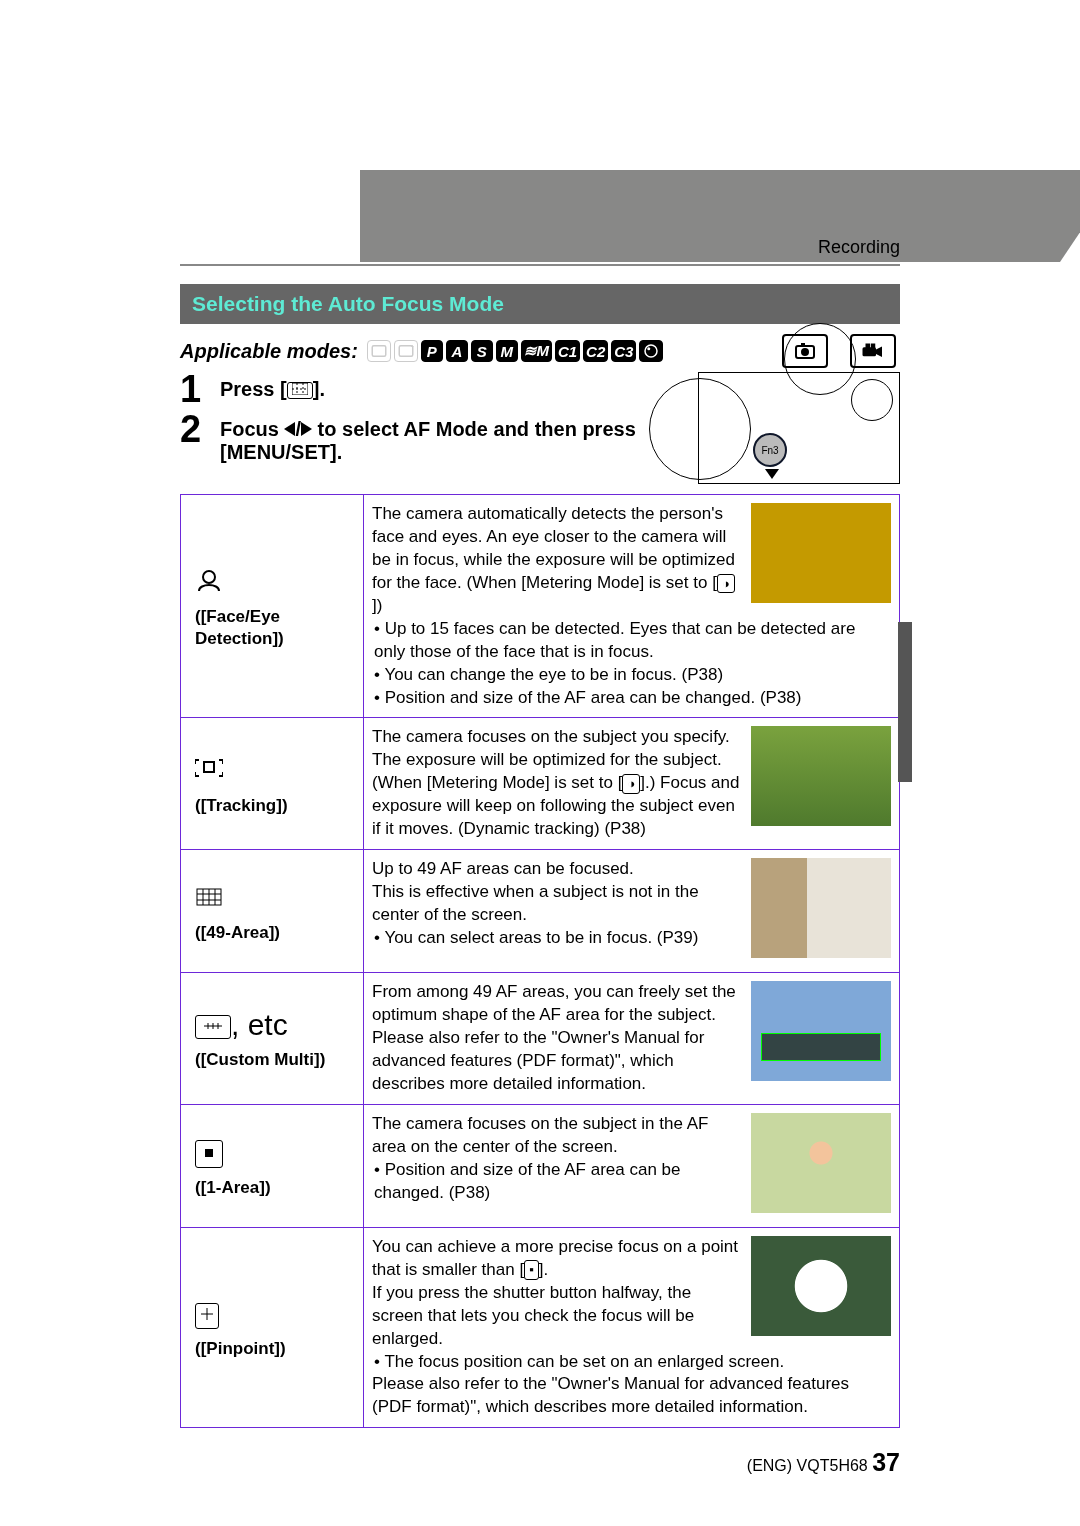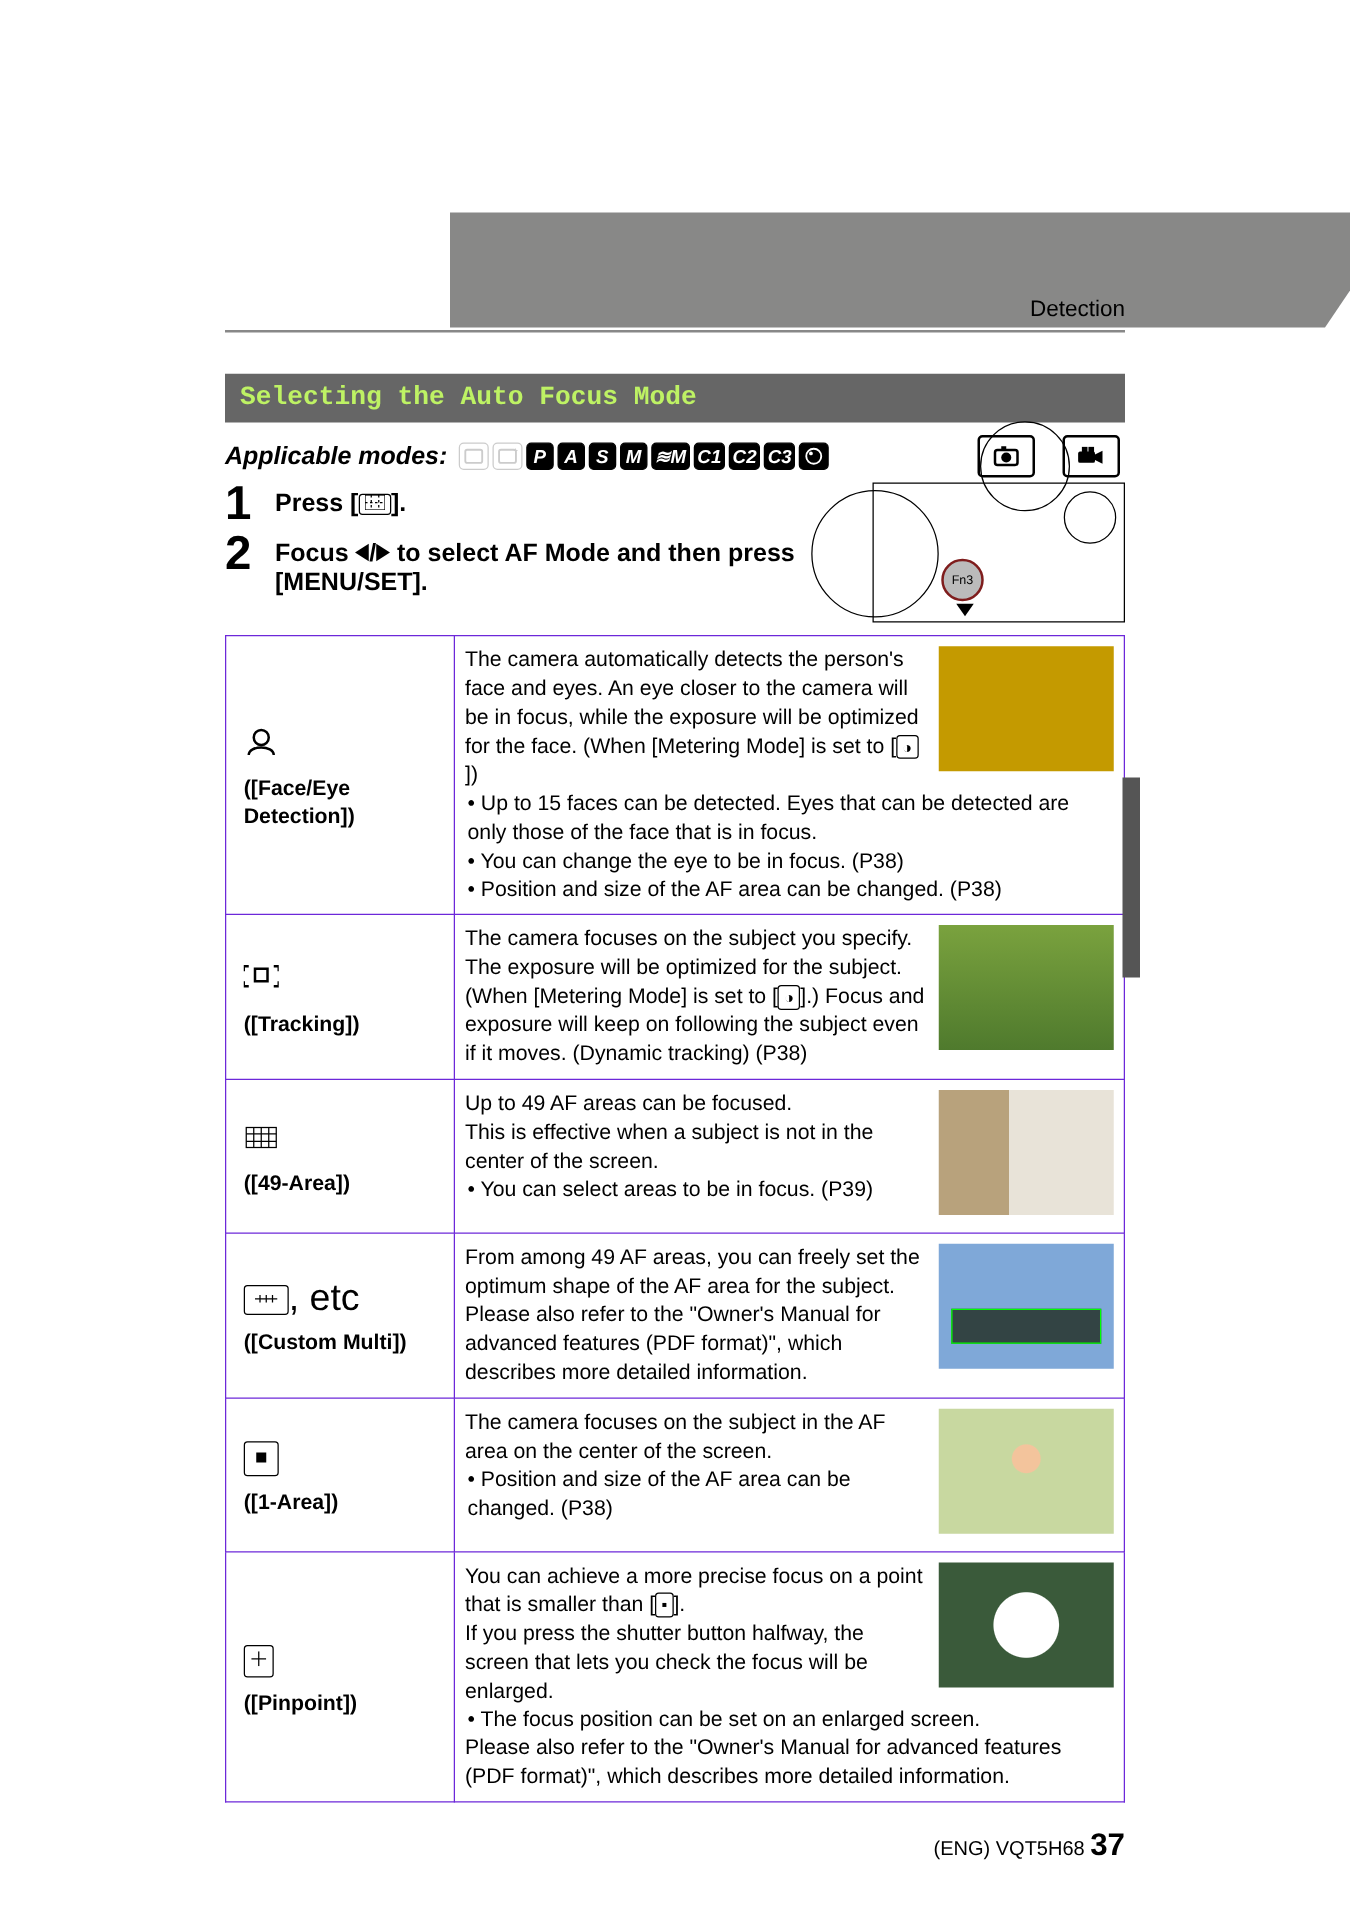--- a/index.html
+++ b/index.html
@@ -29,26 +29,25 @@
     top: 0;
     width: 0; height: 0;
     border-top: 92px solid #888887;
     border-right: 62px solid transparent;
   }
   .content {
     margin: 0 180px;
   }
   .section-title {
     background: #666;
-    color: #bef264;
+    color: #5eead4;
     font-weight: bold;
     font-size: 21px;
     padding: 8px 12px;
-    margin-top: 33px;
-    font-family: Liberation Mono, monospace;
+    margin-top: 18px;
   }
   .modes-row {
     margin-top: 10px;
     display: flex;
     align-items: center;
     justify-content: space-between;
     font-weight: bold;
     font-size: 20px;
   }
   .modes-left { display: flex; align-items: center; font-style: italic; }
@@ -96,21 +95,21 @@
     margin-top: 4px;
     flex: none;
   }
   
   .cam-circ { position:absolute; border:1px solid #000; border-radius:50%; }
   .cam-main { width:100px; height:100px; left:-50px; top:5px; }
   .cam-top { width:70px; height:70px; left:85px; top:-50px; }
   .cam-dial { width:40px; height:40px; right:6px; top:6px; }
   .fn-btn {
     position:absolute; left:54px; top:60px;
-    width:30px; height:30px; border:2px solid #7f1d1d; border-radius:50%;
+    width:30px; height:30px; border:2px solid #0f172a; border-radius:50%;
     display:flex; align-items:center; justify-content:center; font-size:10px;
     background:#bbb;
   }
   .cam-arrow {
     position:absolute; left:66px; top:96px;
     width:0;height:0;
     border-top:10px solid #000;
     border-left:7px solid transparent;
     border-right:7px solid transparent;
   }
@@ -181,21 +180,21 @@
 </style>
 </head>
 <body>
 
 <div class="page">
   <div class="content">
     <div style="position:relative;">
       <div class="topbar">
           <div class="topbar-tri"></div>
         </div>
-      <div style="position:absolute; right:0; bottom:4px; font-size:18px;">Detection</div>
+      <div style="position:absolute; right:0; bottom:4px; font-size:18px;">Recording</div>
     </div>
     <div style="border-top:2px solid #888; margin-top:2px;"></div>
 
     <div class="section-title">Selecting the Auto Focus Mode</div>
 
     <div class="modes-row">
       <div class="modes-left">
         <span>Applicable modes:</span>
         <span style="margin-left:6px; display:flex;">
           <span class="mode-badge faded">

